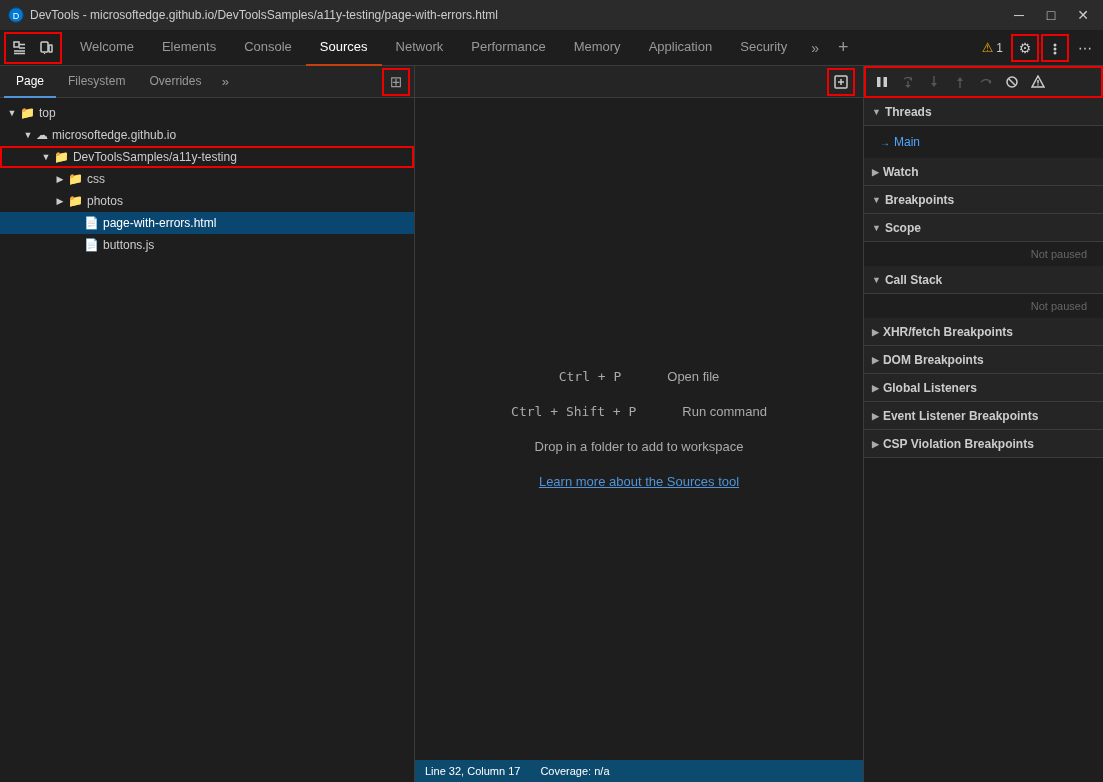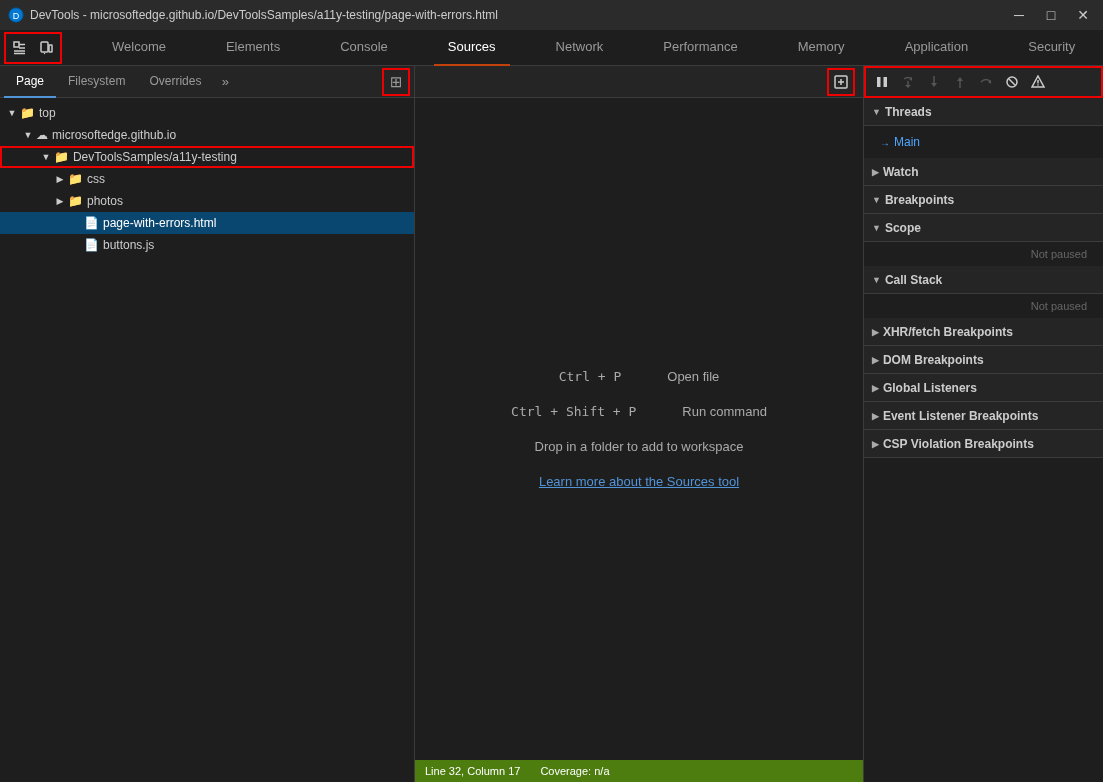--- a/index.html
+++ b/index.html
@@ -53,21 +53,20 @@
 
     
     .main-tabs {
       height: 36px;
       background: #1e1e1e;
       display: flex;
       align-items: center;
       border-bottom: 1px solid #3c3c3c;
       flex-shrink: 0;
       padding: 0 4px;
-      gap: 32px;
     }
     .toolbar-icon-group {
       display: flex;
       align-items: center;
       margin-right: 4px;
       border: 2px solid #e00;
       padding: 1px;
     }
     .toolbar-icon-btn {
       width: 26px;
@@ -308,21 +307,21 @@
       margin-bottom: 20px;
     }
     .learn-link {
       font-size: 13px;
       color: #5194d8;
       text-decoration: underline;
       cursor: pointer;
     }
     .status-bar {
       height: 22px;
-      background: #4d7c0f;
+      background: #0c4a6e;
       display: flex;
       align-items: center;
       padding: 0 10px;
       gap: 20px;
     }
     .status-item {
       font-size: 11px;
       color: #fff;
     }
 

